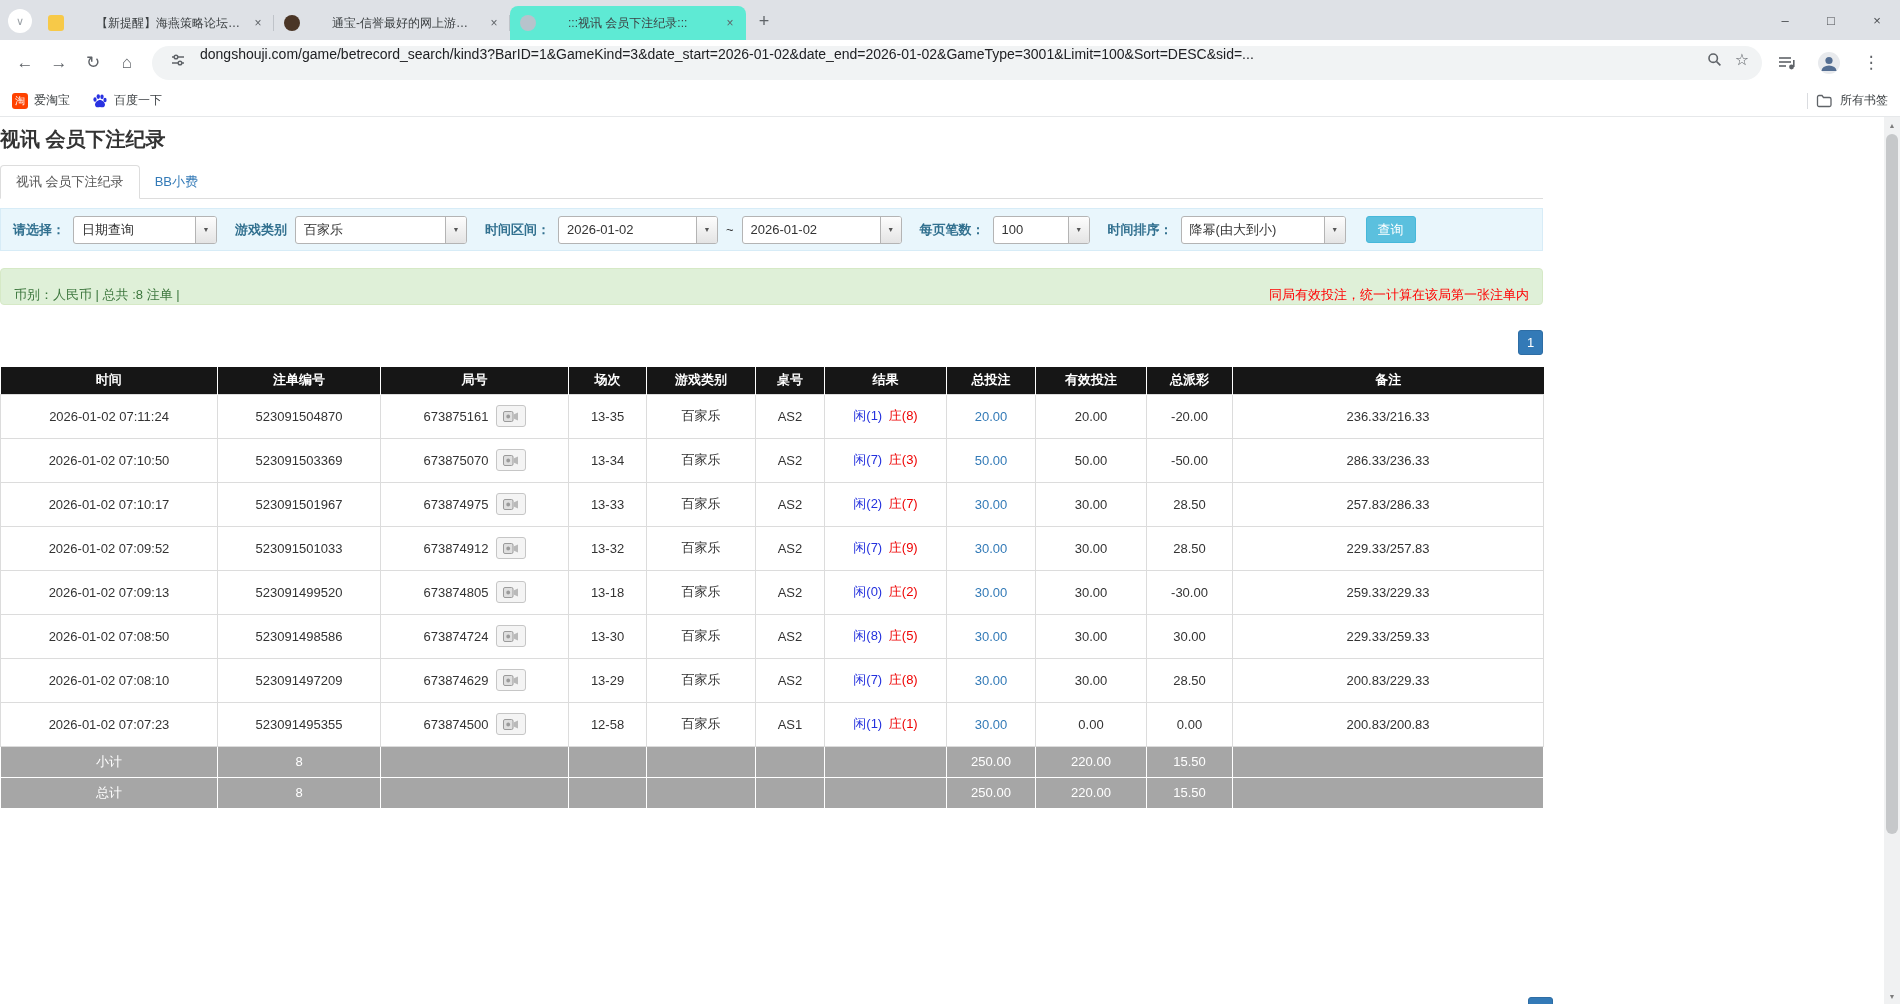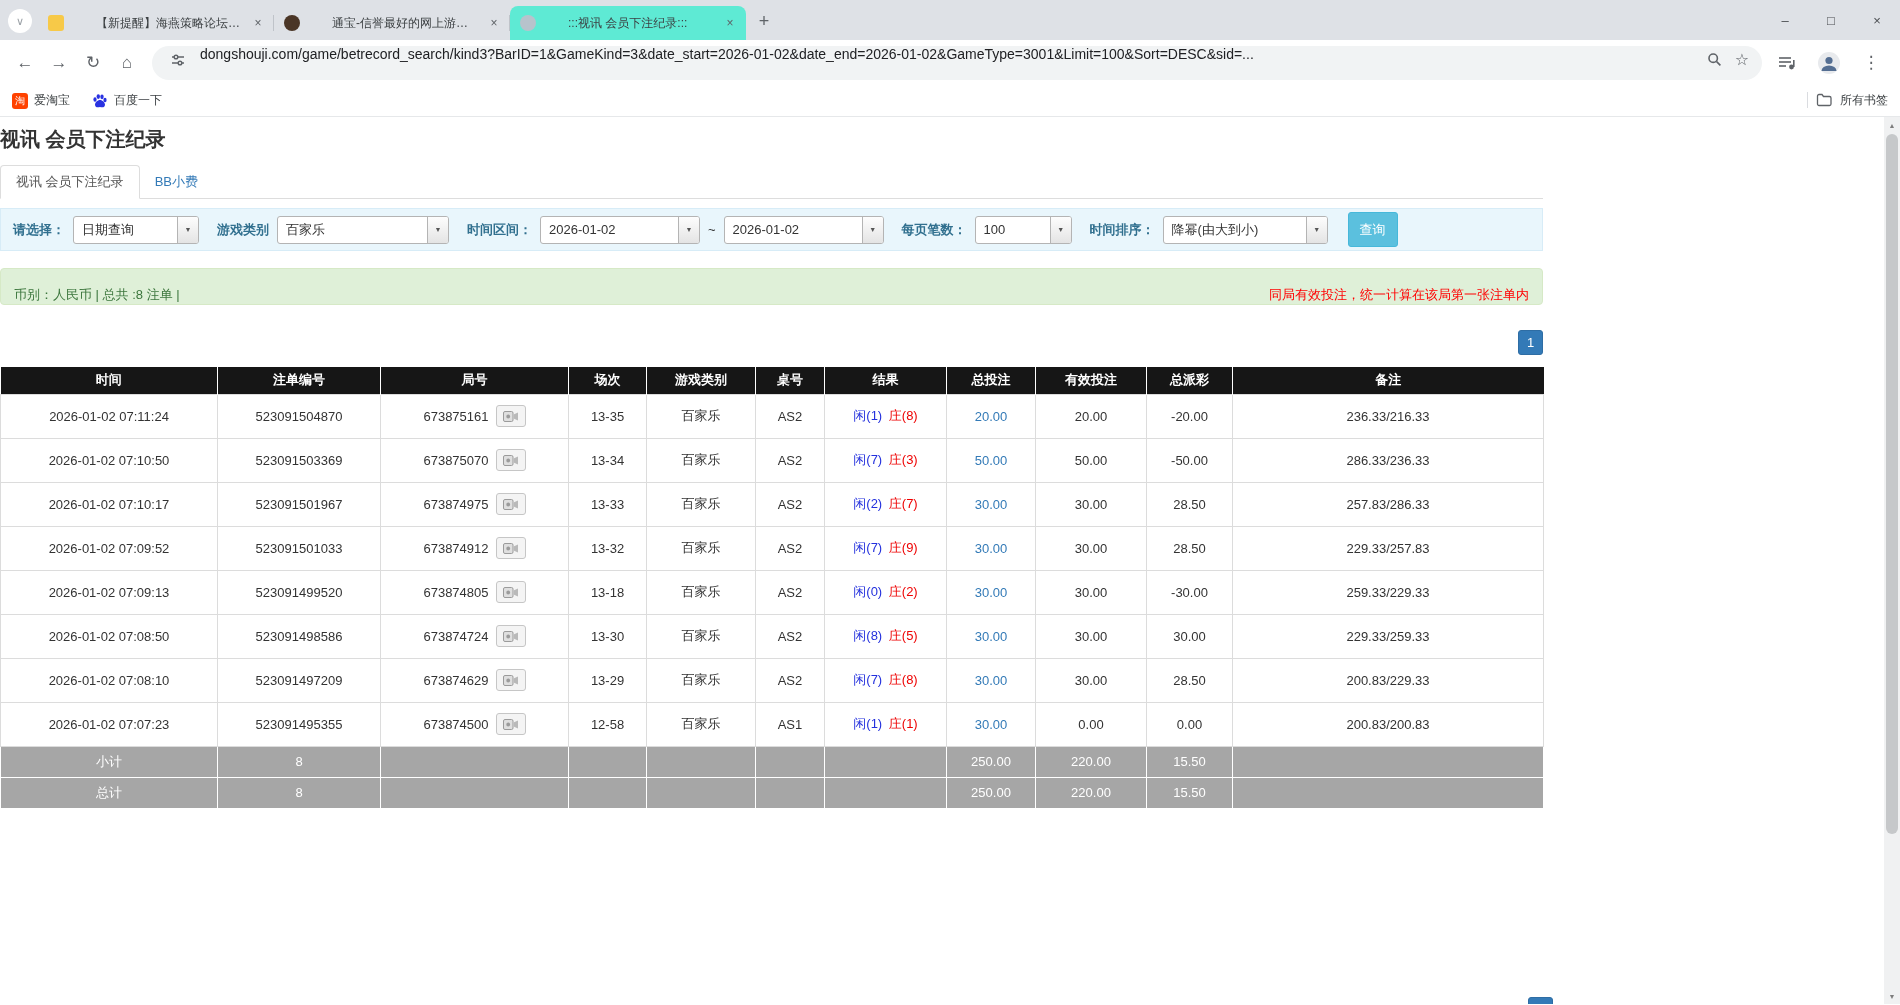--- a/index.html
+++ b/index.html
@@ -31,21 +31,21 @@
              padding:0 6px 0 12px; margin:0 8px; min-width:0; }
   .omnibox .url { flex:1; font-size:14px; color:#202124; white-space:nowrap; overflow:hidden; margin:0 8px; }
   .ombtn { width:28px; height:28px; display:flex; align-items:center; justify-content:center; color:#5f6368; border-radius:50%; font-size:16px; flex:none; }
   .right-icons { display:flex; align-items:center; gap:8px; padding-right:4px; }
 
   .bookmarks { height:32px; background:#fff; display:flex; align-items:center; padding:0 12px; gap:22px;
                font-size:12px; color:#3c4043; border-bottom:1px solid #e6e8ea; }
   .bm { display:flex; align-items:center; gap:6px; }
   .bm-ico { width:16px; height:16px; display:flex; align-items:center; justify-content:center; flex:none; }
   .taobao { background:#ff4200; color:#fff; font-size:10px; border-radius:3px; }
-  .bm-right { margin-left:auto; display:flex; align-items:flex-start; gap:8px; }
+  .bm-right { margin-left:auto; display:flex; align-items:flex-end; gap:8px; }
   .vsep { width:1px; height:16px; background:#dadce0; }
 
   
   .page { position:relative; height:887px; background:#fff; overflow:hidden; }
   .content { width:1543px; }
   .page-title { font-size:20px; color:#333; padding-top:9px; }
 
   .ptabs { display:flex; align-items:flex-end; border-bottom:1px solid #ddd; margin-top:13px; height:33px; }
   .ptab { font-size:13px; padding:7px 15px; }
   .ptab.active { color:#555; background:#fff; border:1px solid #ddd; border-bottom-color:#fff; border-radius:4px 4px 0 0; margin-bottom:-1px; }
@@ -54,21 +54,21 @@
   .filterbar { margin-top:9px; height:43px; background:var(--filter-bar-bg,#e9f6fc); border:1px solid #d7ecf7;
                display:flex; align-items:center; padding:0 12px; gap:8px; font-size:13px; }
   .flabel { font-weight:bold; color:#31708f; white-space:nowrap; }
   .sp { margin-left:10px; }
   .combo { display:flex; height:28px; background:#fff; border:1px solid #b4b4b4; border-radius:3px; overflow:hidden; flex:none; }
   .combo .val { flex:1; display:flex; align-items:center; padding:0 8px; font-size:13px; color:#333; white-space:nowrap; overflow:hidden; }
   .combo input { flex:1; min-width:0; border:none; outline:none; background:none; padding:0 8px; font-size:13px; color:#333; font-family:inherit; }
   .combo .caret { flex:none; width:21px; border-left:1px solid #b4b4b4; background:linear-gradient(#fdfdfd,#e4e4e4);
                   display:flex; align-items:center; justify-content:center; font-size:7px; color:#555; }
   .tilde { color:#333; }
-  .search-btn { margin-left:12px; height:35px; padding:0 11px; background:var(--search-btn-teal,#5bc0de); border:1px solid #46b8da;
+  .search-btn { margin-left:12px; height:27px; padding:0 11px; background:var(--search-btn-teal,#5bc0de); border:1px solid #46b8da;
                 border-radius:3px; color:#fff; font-size:13px; font-family:inherit; cursor:pointer; }
 
   .summarybar { margin-top:17px; height:37px; background:var(--summary-bar-bg,#dff0d8); border:1px solid #d6e9c6; border-radius:4px;
                 display:flex; align-items:flex-end; justify-content:space-between; padding:0 13px; font-size:13px; }
   .summary-left { color:var(--summary-text-green,#3c763d); }
   .summary-notice { color:var(--notice-red,#ff0000); }
 
   .pagi { margin-top:25px; display:flex; justify-content:flex-end; }
   .pagi-btn { min-width:25px; height:25px; display:flex; align-items:center; justify-content:center;
               background:var(--pagination-blue,#337ab7); color:#fff; border:1px solid #2e6da4; border-radius:3px; font-size:13px; }
@@ -211,21 +211,21 @@
 
     <h1 class="page-title">视讯 会员下注纪录</h1>
 
     <div class="ptabs">
       <span class="ptab active">视讯 会员下注纪录</span>
       <span class="ptab inactive">BB小费</span>
     </div>
 
     <div class="filterbar">
       <span class="flabel">请选择：</span>
-      <div class="combo" style="width:126px">
+      <div class="combo" style="width:144px">
         <span class="val">日期查询</span>
         <span class="caret">▼</span>
       </div>
 
       <span class="flabel sp">游戏类别</span>
       <div class="combo" style="width:172px">
         <span class="val">百家乐</span>
         <span class="caret">▼</span>
       </div>
 

